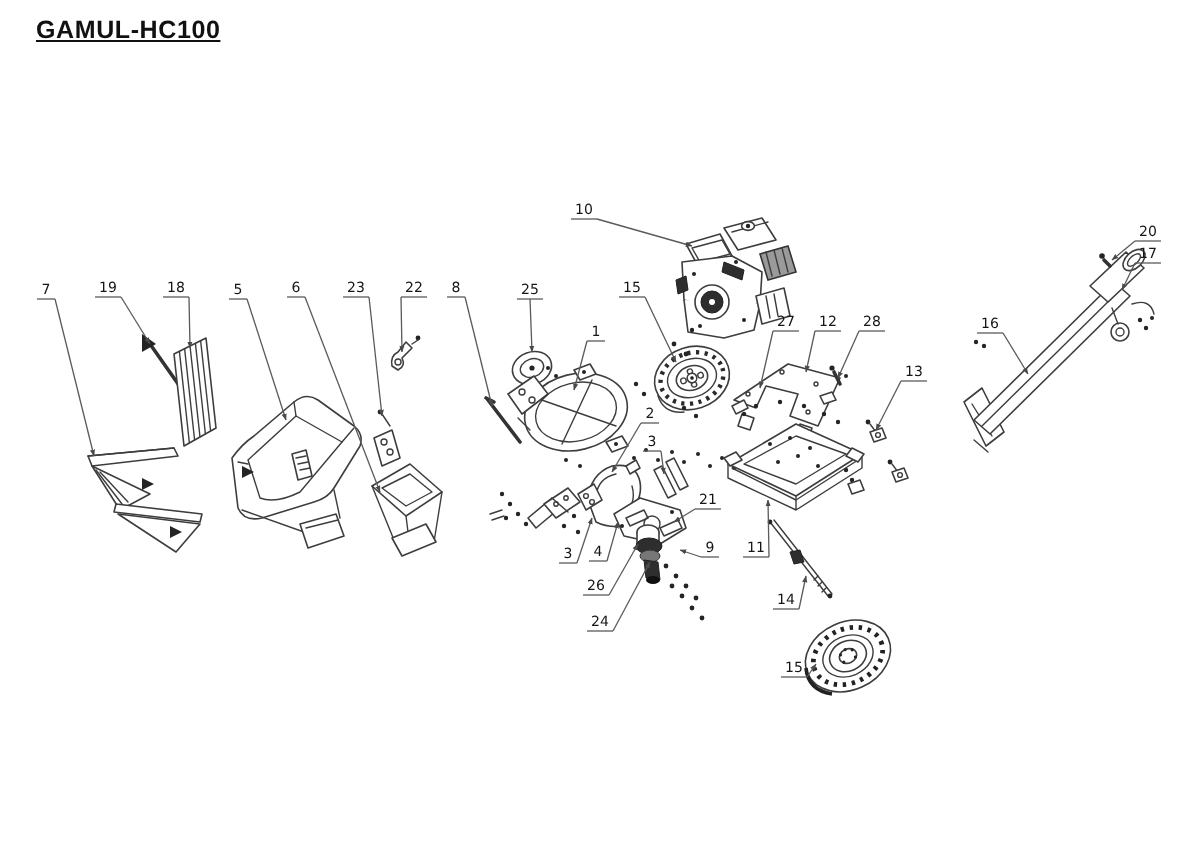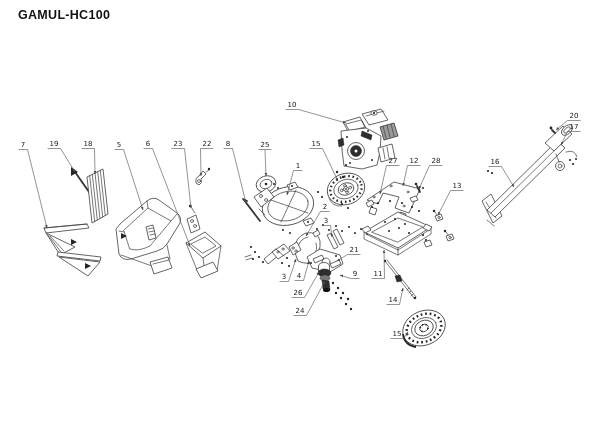--- a/index.html
+++ b/index.html
@@ -1,19 +1,19 @@
 <!DOCTYPE html>
 <html><head>
 <meta charset="utf-8">
 <style>
   html,body{margin:0;padding:0;background:#fff;}
   #stage{position:relative;width:600px;height:424px;background:#fff;overflow:hidden;
          font-family:"Liberation Sans","DejaVu Sans",sans-serif;}
   #title{position:absolute;left:18px;top:8px;font-size:12.5px;font-weight:700;
-         letter-spacing:.3px;color:#111;}
+         letter-spacing:.3px;color:#111;text-decoration:underline;}
   svg{position:absolute;left:0;top:0;}
   .p{fill:#fff;stroke:#3d3d3d;stroke-width:.8;stroke-linejoin:round;}
   .l{fill:none;stroke:#3d3d3d;stroke-width:.7;stroke-linejoin:round;stroke-linecap:round;}
   .thick{fill:none;stroke:#333;stroke-width:1.8;stroke-linecap:round;}
   .d{fill:#242424;stroke:none;}
   .dk{fill:#2e2e2e;stroke:#222;stroke-width:.5;}
   .leader{stroke:#5a5a5a;stroke-width:.65;fill:none;}
   .callout-num{font:7px "DejaVu Sans","Liberation Sans",sans-serif;fill:#161616;text-anchor:middle;}
 </style>
 </head>

